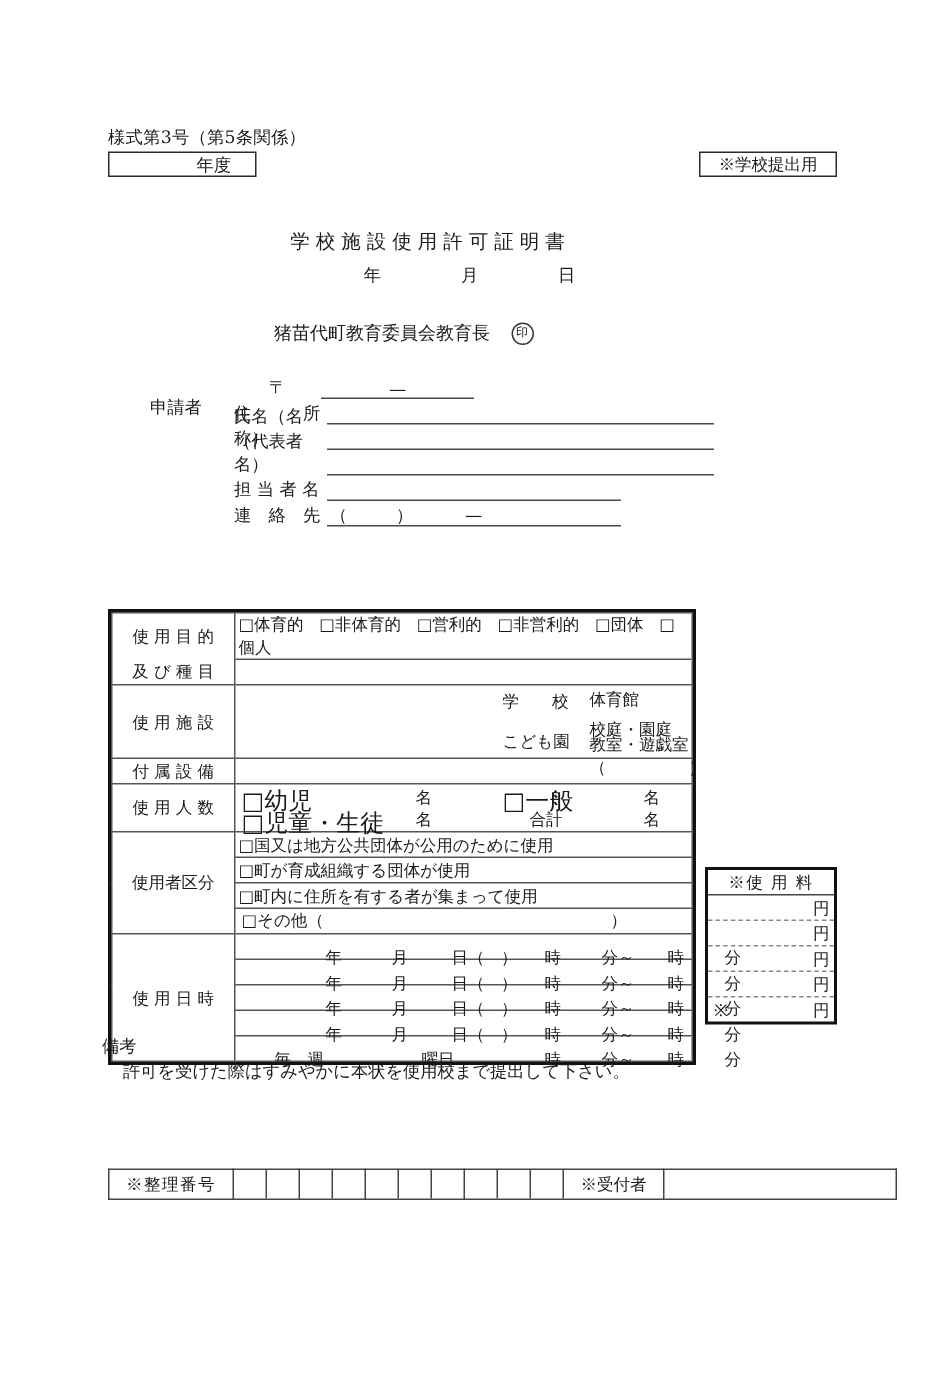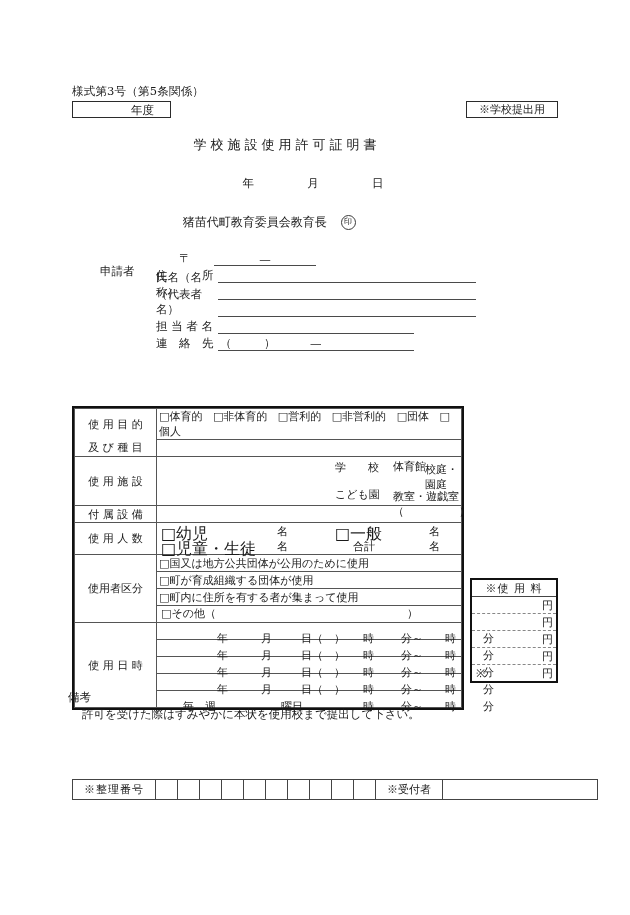--- a/index.html
+++ b/index.html
@@ -14,21 +14,21 @@
   }
   .page{position:relative;width:630px;height:915px;}
 
   
   .formno{position:absolute;left:72px;top:84px;font-size:11.5px;letter-spacing:.2px;}
   .yearbox{position:absolute;left:72px;top:101px;width:99px;height:17px;border:1px solid #2b2b2b;
            box-sizing:border-box;font-size:11.5px;text-align:right;padding-right:16px;line-height:16px;}
   .submitbox{position:absolute;left:466px;top:101px;width:92px;height:17px;border:1px solid #2b2b2b;
            box-sizing:border-box;font-size:11px;text-align:center;line-height:16px;}
 
-  .title{position:absolute;left:0;top:136px;width:574px;text-align:center;font-size:13px;letter-spacing:4px;}
+  .title{position:absolute;left:0;top:152px;width:574px;text-align:center;font-size:13px;letter-spacing:4px;}
   .dateline{position:absolute;left:0;top:176px;width:630px;text-align:center;font-size:11.5px;}
   .dateline span{display:inline-block;}
   .dl-pad{width:46px;}
   .issuer{position:absolute;left:0;top:214px;width:630px;text-align:center;font-size:12px;}
   .seal{display:inline-block;width:13px;height:13px;border:1px solid #3a3a3a;border-radius:50%;
         font-size:8px;line-height:12px;text-align:center;vertical-align:middle;margin-left:10px;
         font-family:"DejaVu Sans","Liberation Sans",sans-serif;}
 
   
   .applicant{position:absolute;left:100px;top:248px;font-size:11.5px;}
@@ -161,21 +161,21 @@
       <tr>
         <td class="lab nb-t" style="height:16px;border-top:none;">及 び 種 目</td>
         <td style="height:16px;"></td>
       </tr>
       <tr>
         <td class="lab" style="height:48px;">使 用 施 設</td>
         <td style="height:48px;position:relative;padding:0;">
           <div style="position:absolute;left:178px;top:3px;">学　　校</div>
           <div style="position:absolute;left:178px;top:30px;">こども園</div>
           <div style="position:absolute;left:236px;top:2px;">体育館</div>
-          <div style="position:absolute;left:236px;top:5px;margin-left:32px;">校庭・園庭</div>
+          <div style="position:absolute;left:236px;top:22px;">校庭・園庭</div>
           <div style="position:absolute;left:236px;top:32px;">教室・遊戯室（　　　　　）</div>
         </td>
       </tr>
       <tr>
         <td class="lab" style="height:16px;">付 属 設 備</td>
         <td style="height:16px;"></td>
       </tr>
       <tr>
         <td class="lab" style="height:31px;">使 用 人 数</td>
         <td style="height:31px;position:relative;padding:0;">

